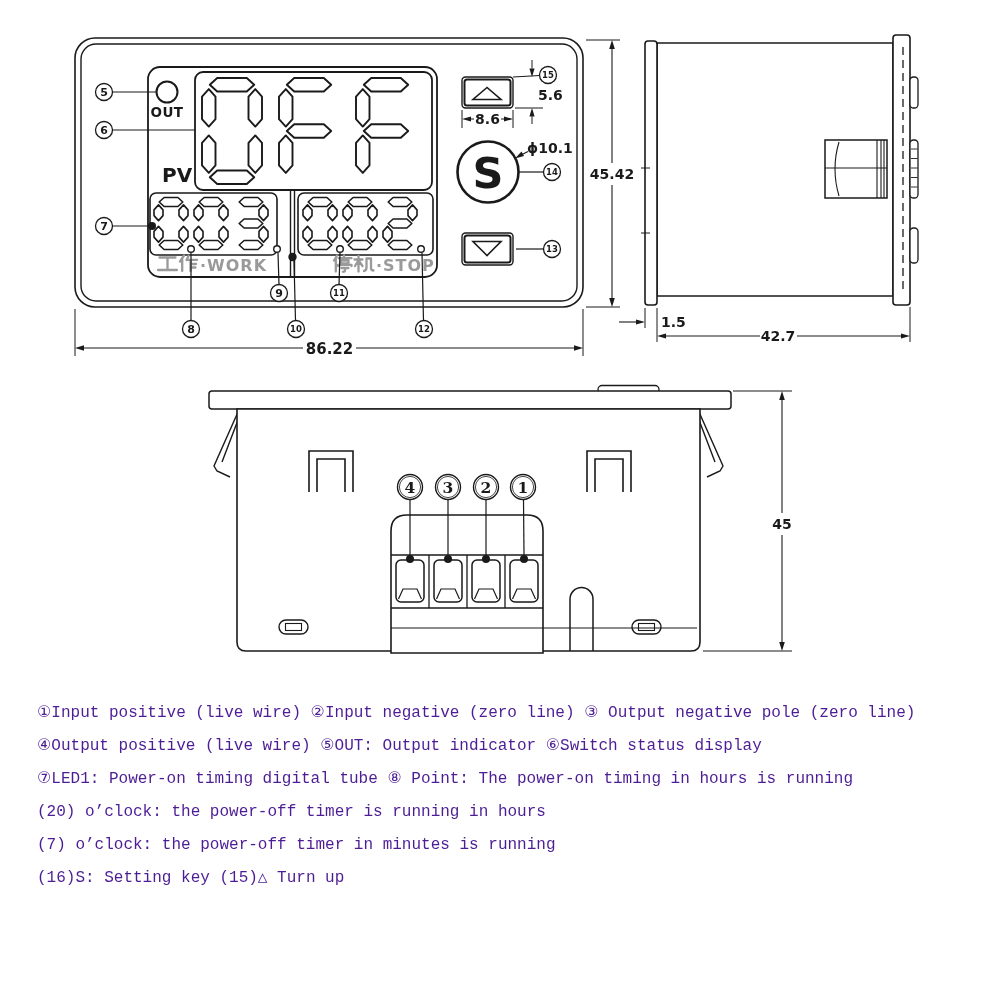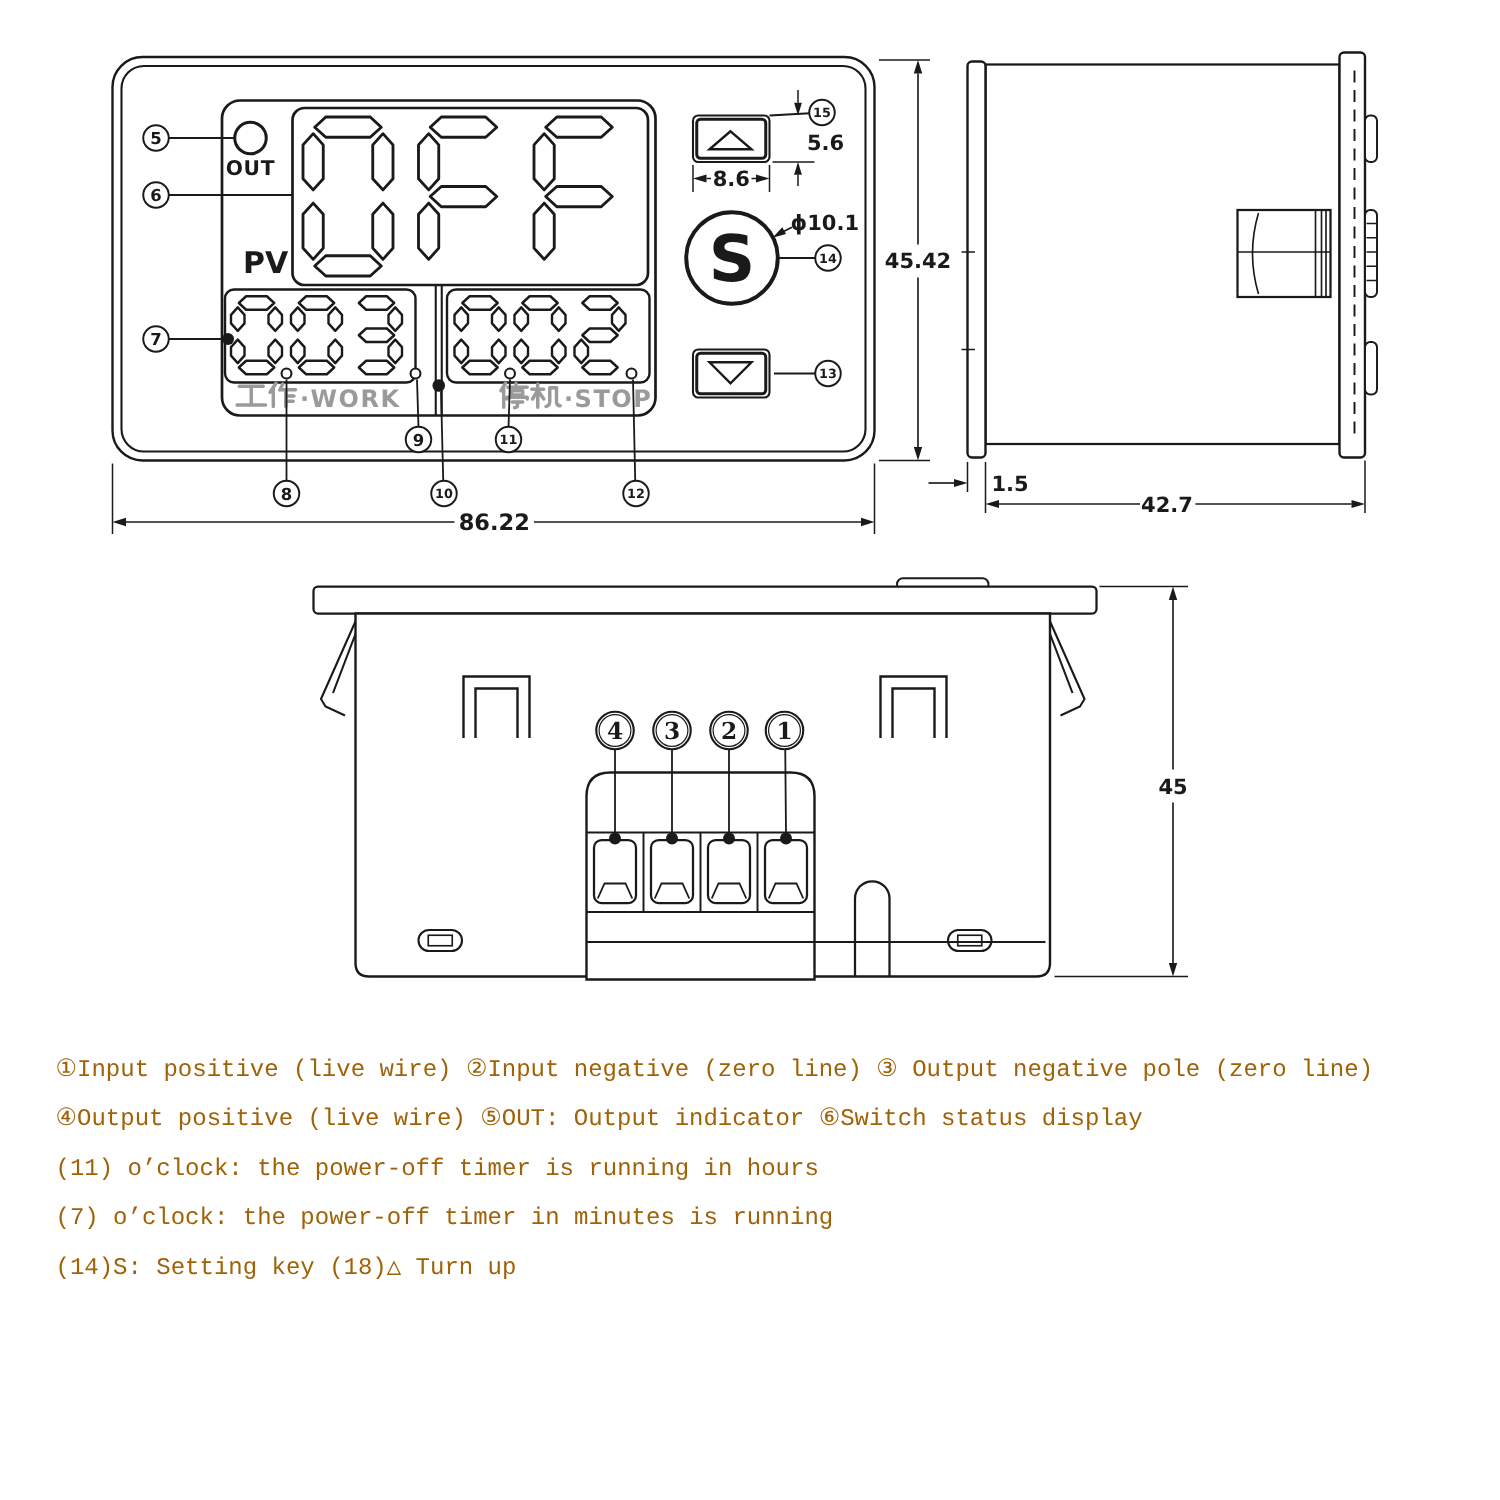--- a/index.html
+++ b/index.html
@@ -15,21 +15,21 @@
   .outlbl{font-size:13.5px;font-weight:bold;letter-spacing:.5px;}
   .pvlbl{font-size:20px;font-weight:bold;}
   .slbl{font-size:43px;font-weight:bold;}
   .graylbl{font-size:16px;font-weight:bold;fill:#9a9a9a;letter-spacing:1px;}
   .cn{stroke:#9a9a9a;stroke-width:2.3;fill:none;stroke-linecap:round;stroke-linejoin:round;}
   .ln{stroke:#1a1a1a;fill:none;}
   .wfill{fill:#fff;stroke:#1a1a1a;}
   .arr{fill:#1a1a1a;stroke:none;}
   #legend{position:absolute;left:37px;top:697px;width:956px;
     font-family:"Liberation Mono","DejaVu Sans Mono","DejaVu Sans",monospace;
-    font-size:16px;color:#a16207;}
+    font-size:16px;color:#4c1d95;}
   .lgline{height:33px;line-height:33px;white-space:nowrap;}
 </style>
 </head>
 <body>
 
 <div id="canvas">
 <svg id="drawing" width="1000" height="690" viewBox="0 0 1000 690">
 
   <g>
     <rect class="wfill" x="75" y="38" width="508" height="269" rx="20" stroke-width="1.6"></rect>
@@ -364,17 +364,18 @@
       <polygon class="arr" points="782,391 779.2,400 784.8,400"></polygon>
       <polygon class="arr" points="782,651 779.2,642 784.8,642"></polygon>
       <text class="dim" x="782" y="529" text-anchor="middle">45</text>
     </g>
   </g>
 </svg>
 
 <div id="legend">
   <div class="lgline">①Input positive (live wire) ②Input negative (zero line) ③ Output negative pole (zero line)</div>
   <div class="lgline">④Output positive (live wire) ⑤OUT: Output indicator ⑥Switch status display</div>
-  <div class="lgline">(11) o’clock: the power-off timer is running in hours</div>
+  <div class="lgline">⑦LED1: Power-on timing digital tube ⑧ Point: The power-on timing in hours is running</div>
+  <div class="lgline">(20) o’clock: the power-off timer is running in hours</div>
   <div class="lgline">(7) o’clock: the power-off timer in minutes is running</div>
-  <div class="lgline">(14)S: Setting key (18)△ Turn up</div>
+  <div class="lgline">(16)S: Setting key (15)△ Turn up</div>
 </div>
 </div>
 
 </body></html>

